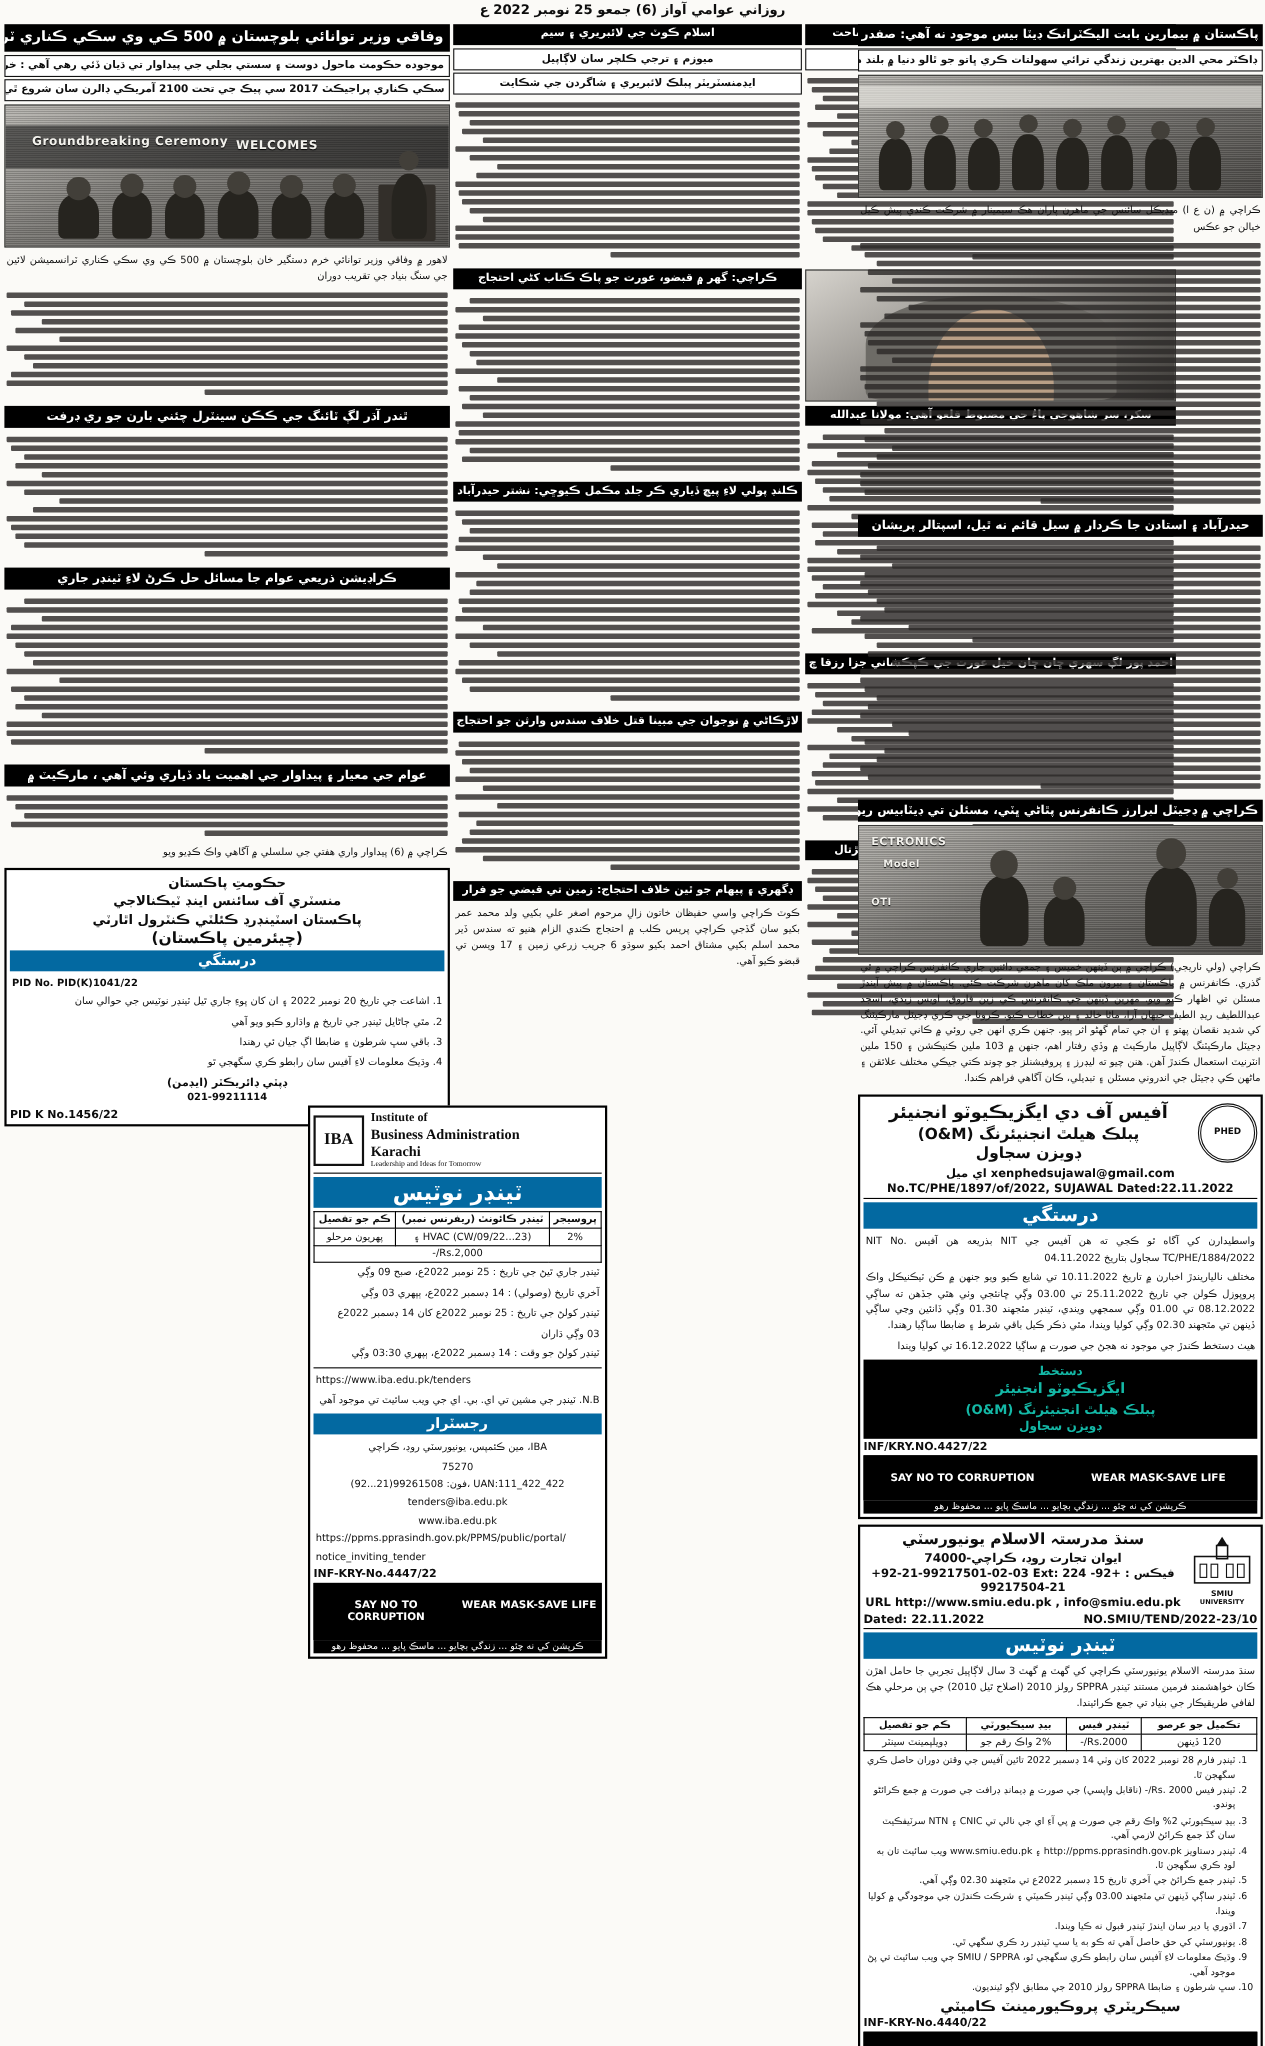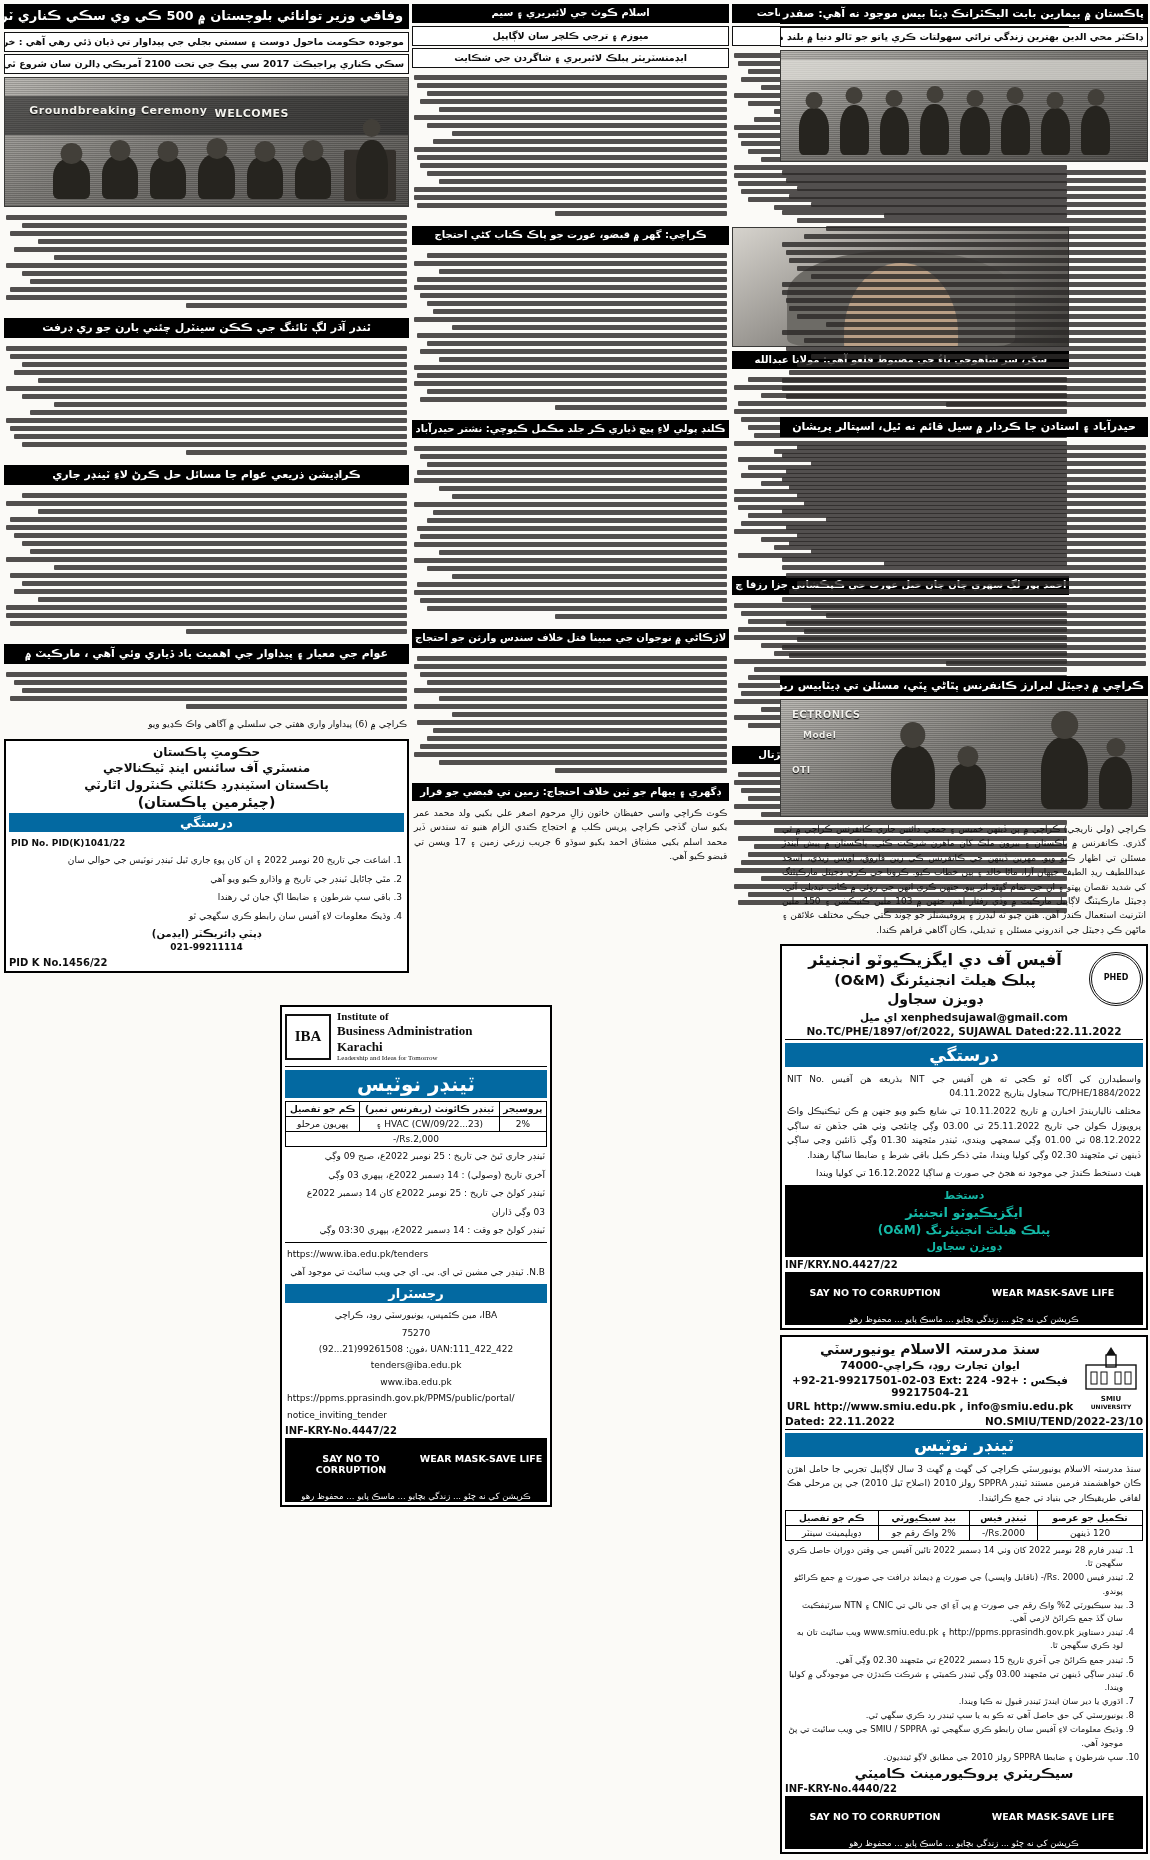--- a/index.html
+++ b/index.html
@@ -151,20 +151,23 @@
   .small-ltr{ font-size:9px; line-height:1.6; direction:ltr; text-align:left; padding:1px 2px; }
   .bold{font-weight:bold}
   .ctr{text-align:center}
   .rule{ border-top:1px solid #000; margin:3px 0; }
 </style>
 </head>
 <body>
 
 <div class="page">
 
+  <div class="masthead">
+    <span>روزاني عوامي آواز (6) جمعو 25 نومبر 2022 ع</span>
+  </div>
 
   <div class="grid">
 
     <div class="col col-r">
       <div class="hl">وفاقي وزير توانائي بلوچستان ۾ 500 ڪي وي سڪي ڪناري ٽرانسميشن لائين جو سنگ بنياد</div>
       <div class="sub-hl">موجوده حڪومت ماحول دوست ۽ سستي بجلي جي پيداوار تي ڌيان ڏئي رهي آهي : خرم دستگير</div>
       <div class="sub-hl">سڪي ڪناري پراجيڪٽ 2017 سي پيڪ جي تحت 2100 آمريڪي ڊالرن سان شروع ٿي ويو</div>
 
       <div class="photo" style="height:130px">
         <div class="ph-grain"></div>
@@ -175,20 +178,21 @@
           <div class="fig" style="left:12%;width:9%;height:32%"></div>
           <div class="fig" style="left:24%;width:9%;height:34%"></div>
           <div class="fig" style="left:36%;width:9%;height:33%"></div>
           <div class="fig" style="left:48%;width:9%;height:35%"></div>
           <div class="fig" style="left:60%;width:9%;height:33%"></div>
           <div class="fig" style="left:72%;width:9%;height:34%"></div>
           <div class="podium" style="right:3%;width:13%;height:40%"></div>
           <div class="fig" style="right:5%;width:8%;height:46%"></div>
         </div>
       </div>
+      <div class="small-rtl">لاهور ۾ وفاقي وزير توانائي خرم دستگير خان بلوچستان ۾ 500 ڪي وي سڪي ڪناري ٽرانسميشن لائين جي سنگ بنياد جي تقريب دوران</div>
       <div class="body-text">
         <div class="ln s1"></div>
           <div class="ln s2"></div>
           <div class="ln s3"></div>
         <div class="ln s4"></div>
           <div class="ln s5"></div>
           <div class="ln s6"></div>
         <div class="ln s7"></div>
           <div class="ln s2"></div>
           <div class="ln s8"></div>
@@ -485,20 +489,21 @@
           <div class="fig" style="left:5%;width:8%;height:42%"></div>
           <div class="fig" style="left:16%;width:8%;height:45%"></div>
           <div class="fig" style="left:27%;width:8%;height:43%"></div>
           <div class="fig" style="left:38%;width:8%;height:46%"></div>
           <div class="fig" style="left:49%;width:8%;height:43%"></div>
           <div class="fig" style="left:60%;width:8%;height:45%"></div>
           <div class="fig" style="left:71%;width:8%;height:42%"></div>
           <div class="fig" style="left:82%;width:8%;height:44%"></div>
         </div>
       </div>
+      <div class="small-rtl">ڪراچي ۾ (ن ع ا) ميڊيڪل سائنس جي ماهرن پاران هڪ سيمينار ۾ شرڪت ڪندي پيش ڪيل خيالن جو عڪس</div>
       <div class="body-text">
         <div class="ln s1"></div>
           <div class="ln s3"></div>
           <div class="ln s2"></div>
         <div class="ln s5"></div>
           <div class="ln s4"></div>
           <div class="ln s7"></div>
         <div class="ln s2"></div>
           <div class="ln s6"></div>
           <div class="ln s8"></div>

